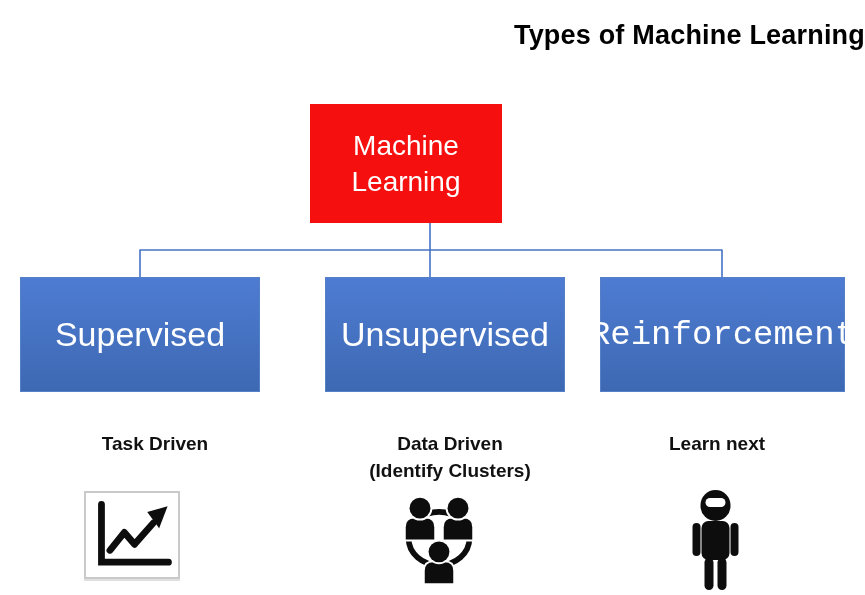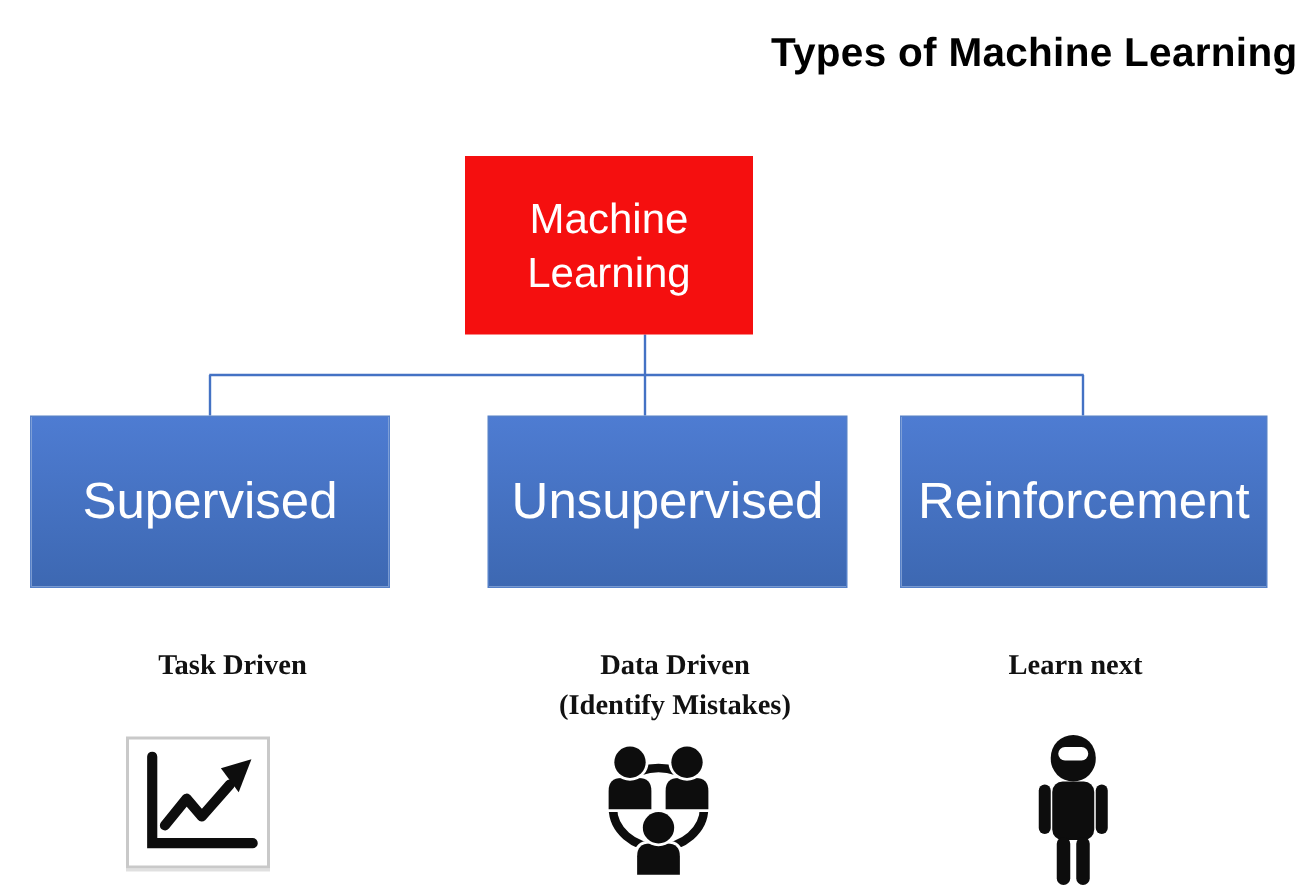--- a/index.html
+++ b/index.html
@@ -17,31 +17,31 @@
 
   .node{position:absolute;display:flex;align-items:center;justify-content:center;
     text-align:center;color:var(--box-text);}
   .root-node{left:310px;top:104px;width:192px;height:119px;background:var(--root-box);
     font-size:28px;line-height:1.28;}
   .root-node .lbl{width:200px;}
   .branch-node{top:277px;height:115px;background:linear-gradient(180deg,var(--branch-top),var(--branch-bottom));
     border:1px solid var(--branch-border);font-size:34px;}
   .branch-left{left:20px;width:240px;}
   .branch-mid{left:310px;width:240px;margin-left:15px;}
-  .branch-right{left:600px;width:245px;}
+  .branch-right{left:600px;width:245px;font-family:Liberation Mono, monospace;}
 
   .connectors{position:absolute;left:0;top:0;pointer-events:none;}
   .connectors line{stroke:var(--connector);stroke-width:1.6;}
 
   .caption{position:absolute;top:431px;width:240px;text-align:center;
     font-size:19px;font-weight:700;color:var(--caption-text);line-height:1.4;}
   .caption-left{left:35px;}
   .caption-mid{left:330px;}
   .caption-right{left:597px;}
-  .caption span{display:block;font-family:Liberation Serif, serif;}
+  .caption span{display:block;}
 
   .icon-wrap{position:absolute;display:flex;align-items:center;justify-content:center;}
   .chart-frame{left:84px;top:491px;width:96px;height:88px;background:#fff;
     border:2px solid var(--chart-border);box-shadow:0 2px 0 rgba(0,0,0,.12);}
   .people-wrap{left:396px;top:492px;width:86px;height:95px;}
   .robot-wrap{left:692px;top:490px;width:47px;height:100px;}
 
   svg .ink{fill:var(--icon-ink);}
   svg .ink-stroke{stroke:var(--icon-ink);fill:none;}
   svg .person{fill:var(--icon-ink);stroke:#ffffff;stroke-width:4;paint-order:stroke;}
@@ -73,21 +73,21 @@
   </div>
   <div class="node branch-node branch-right">
     <span>Reinforcement</span>
   </div>
 
   <div class="caption caption-left">
     <span>Task Driven</span>
   </div>
   <div class="caption caption-mid">
     <span>Data Driven</span>
-    <span>(Identify Mistakes)</span>
+    <span>(Identify Clusters)</span>
   </div>
   <div class="caption caption-right">
     <span>Learn next</span>
   </div>
 
   <div class="icon-wrap chart-frame">
     <svg width="86" height="78" viewBox="0 0 100 92" aria-hidden="true">
       <path class="ink-stroke" d="M14 10 L14 78 L93 78" stroke-width="8" stroke-linecap="round" stroke-linejoin="miter"></path>
       <polyline class="ink-stroke" points="24,64 41,43 53,57 75,32" stroke-width="8" stroke-linecap="round" stroke-linejoin="round"></polyline>
       <polygon class="ink" points="92,12 68,19 82,38"></polygon>

